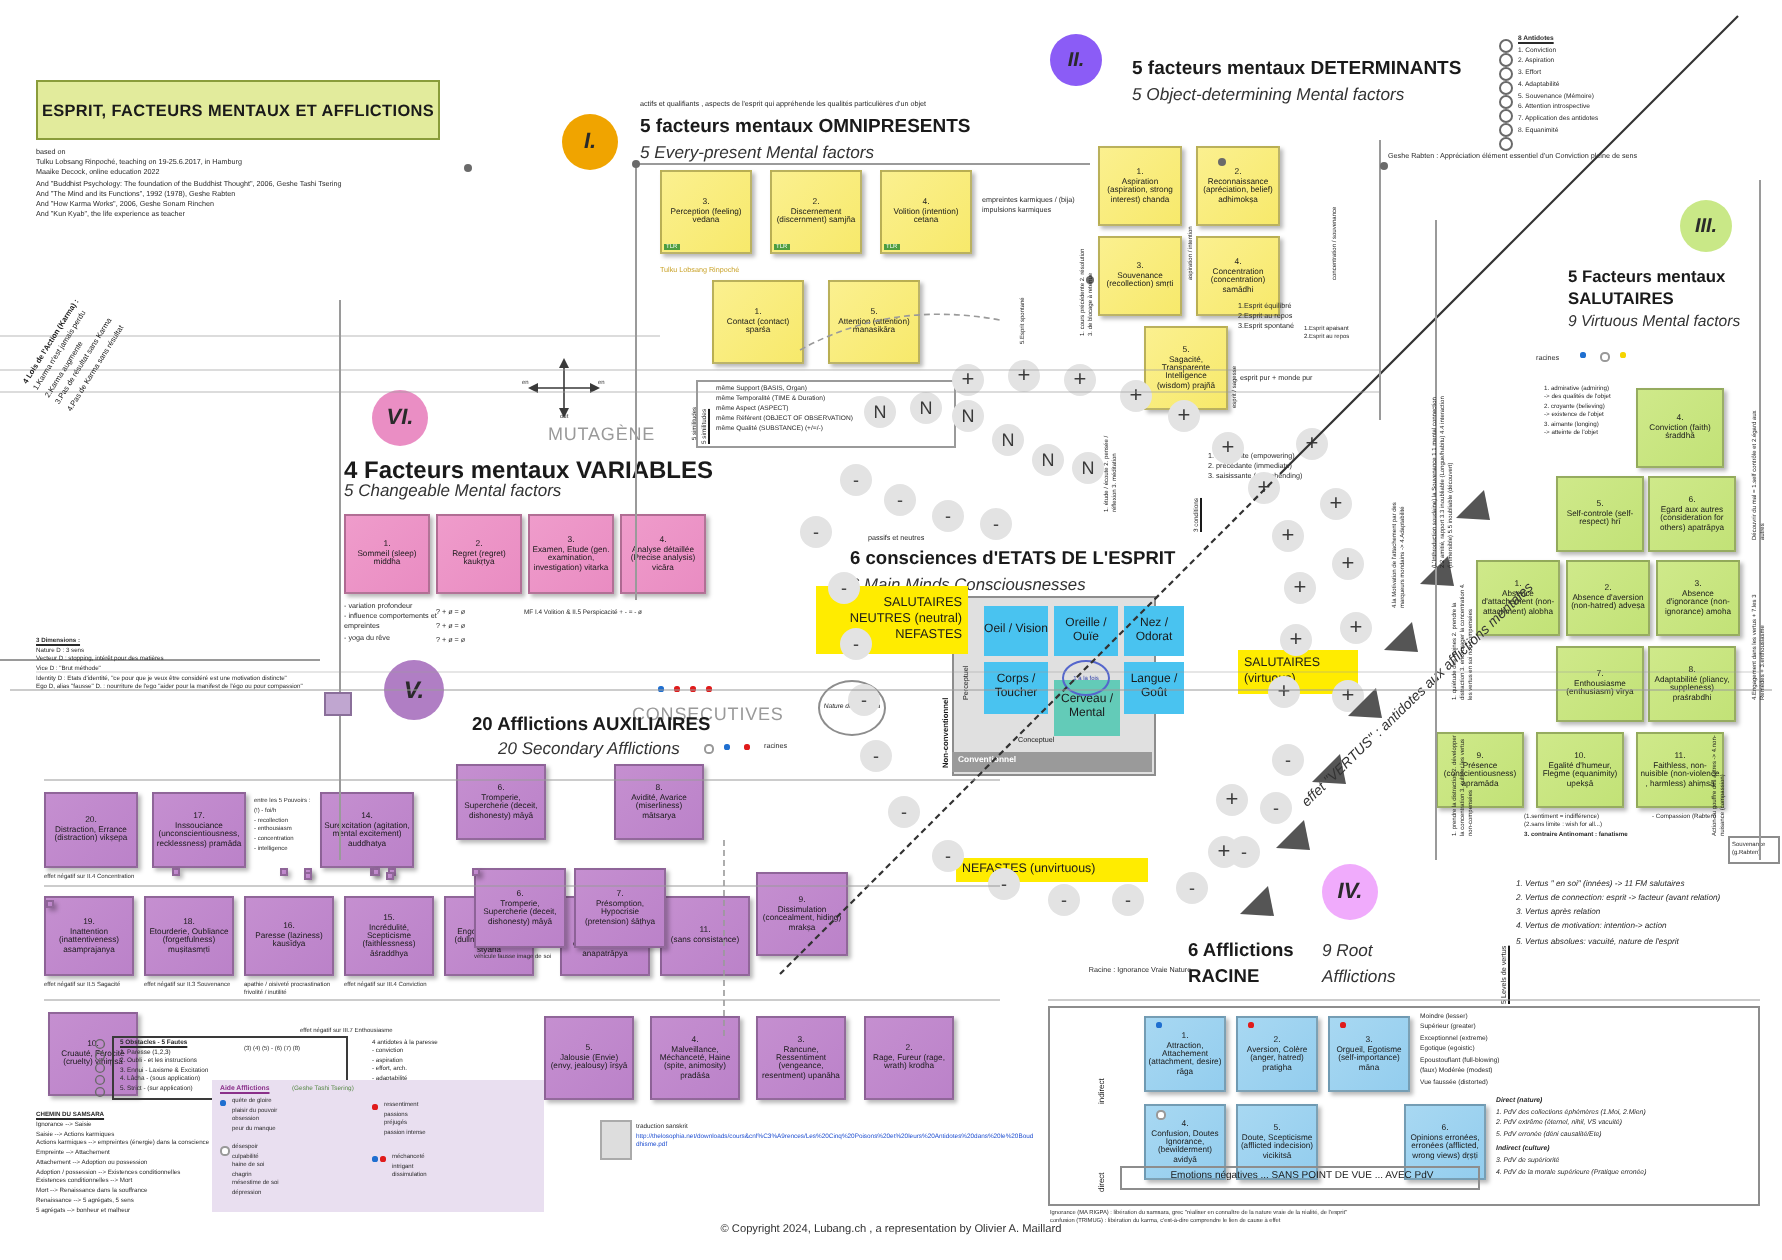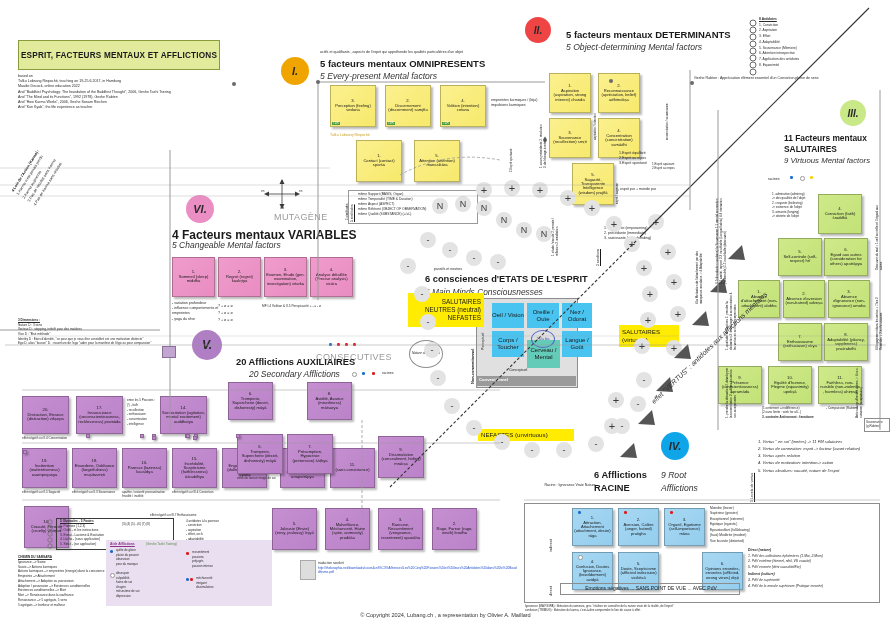--- a/index.html
+++ b/index.html
@@ -21,22 +21,22 @@
   .cyan{background:#49c3f0;}
   .teal{background:#63cbb8;}
   
   .dot{position:absolute;width:2.6px;height:2.6px;border-radius:50%;}
   .d-blue{background:#1f6fd0;} .d-red{background:#e01b1b;}
   .d-white{background:#fff;border:.4px solid #999;}
   .d-yellow{background:#f5d400;}
   
   .roman{position:absolute;border-radius:50%;display:flex;align-items:center;
          justify-content:center;font-weight:bold;font-style:italic;color:#2a2a2a;}
-  .r-I{background:#f0a400;} .r-II{background:#ef4444;}
-  .r-III{background:#c9e887;} .r-IV{background:#0ea5e9;}
+  .r-I{background:#f0a400;} .r-II{background:#8b5cf6;}
+  .r-III{background:#c9e887;} .r-IV{background:#f0abfc;}
   .r-V{background:#b07ec4;} .r-VI{background:#ea8ec4;}
   
   .h-bold{font-weight:bold;}
   .h-ital{font-style:italic;}
   
   .pm{position:absolute;border-radius:50%;background:#e3e3e3;
       display:flex;align-items:center;justify-content:center;
       color:#3a3a3a;font-size:9px;}
   
   .hl{position:absolute;background:#ffec00;box-sizing:border-box;
@@ -171,21 +171,21 @@
   <div>2. Aspiration</div>
   <div>3. Effort</div>
   <div>4. Adaptabilité</div>
   <div>5. Souvenance (Mémoire)</div>
   <div>6. Attention introspective</div>
   <div>7. Application des antidotes</div>
   <div>8. Equanimité</div>
 </div>
 
 <div class="roman r-III" style="left:840px;top:100px;width:26px;height:26px;font-size:10px;">III.</div>
-<div class="abs h-bold" style="left:784px;top:133px;font-size:8.4px;">11 Facteurs mentaux</div>
+<div class="abs h-bold" style="left:784px;top:133px;font-size:8.4px;">5 Facteurs mentaux</div>
 <div class="abs h-bold" style="left:784px;top:144px;font-size:8.4px;">SALUTAIRES</div>
 <div class="abs h-ital" style="left:784px;top:156px;font-size:7.8px;color:#333;">9 Virtuous Mental factors</div>
 <div class="tiny" style="left:768px;top:177px;">racines</div>
 <span class="dot d-blue abs" style="left:790px;top:176px;"></span>
 <span class="dot d-white abs" style="left:800px;top:176px;"></span>
 <span class="dot d-yellow abs" style="left:810px;top:176px;"></span>
 
 <div class="note green" style="left:818px;top:194px;width:44px;height:40px;">
   <span class="num">4.</span>
   <span class="txt">Conviction (faith) śraddhā</span>

